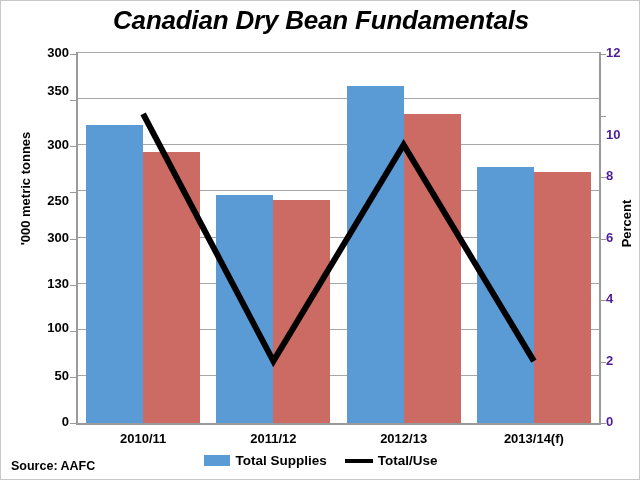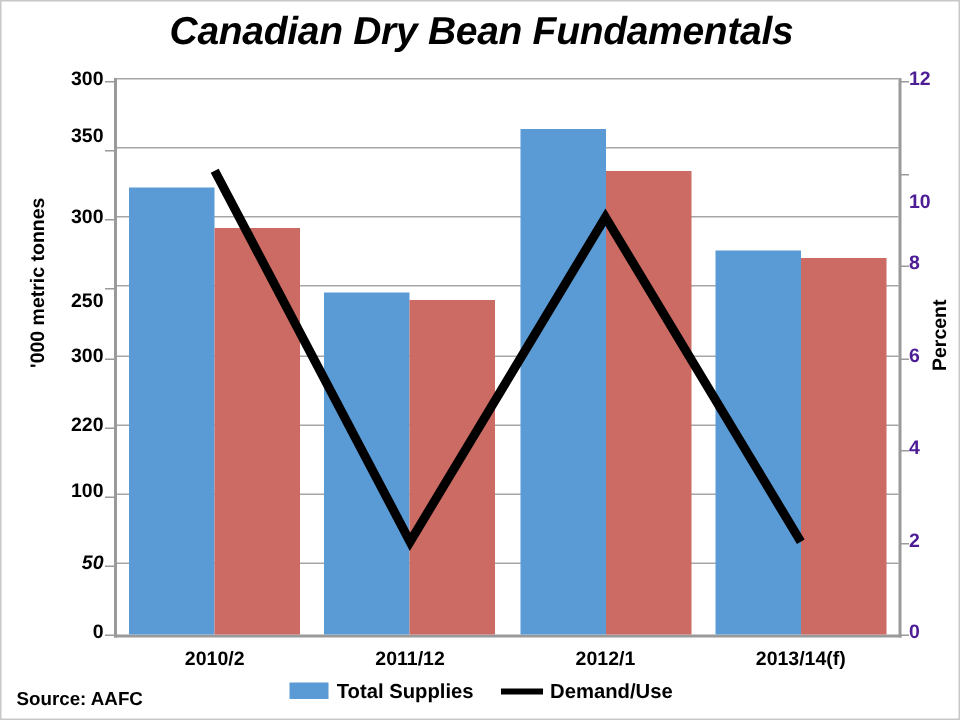--- a/index.html
+++ b/index.html
@@ -218,23 +218,23 @@
 </style>
 </head>
 <body>
 
 <div id="root">
 
   <div class="chart-title">Canadian Dry Bean Fundamentals</div>
 
   <div class="ytick-left-wrap">
       <div class="ytick" style="top: 369px;">0</div>
-      <div class="ytick" style="top: 322.875px; font-style: italic;">50</div>
+      <div class="ytick" style="top: 322.875px;">50</div>
       <div class="ytick" style="top: 275px;">100</div>
-      <div class="ytick" style="top: 230.625px;">220</div>
+      <div class="ytick" style="top: 230.625px;">130</div>
       <div class="ytick" style="top: 184.5px;">300</div>
       <div class="ytick" style="top: 148px;">250</div>
       <div class="ytick" style="top: 92.25px;">300</div>
       <div class="ytick" style="top: 38px;">350</div>
       <div class="ytick" style="top: 0px;">300</div>
     </div>
   <div class="ytick-right-wrap">
       <div class="ytick-right" style="top: 369px;">0</div>
       <div class="ytick-right" style="top: 307.5px;">2</div>
       <div class="ytick-right" style="top: 246px;">4</div>
@@ -267,34 +267,34 @@
         <div class="bar demand" title="Demand 2012/13: 335" style="left: 325.625px; width: 57px; height: 309.038px;"></div>
         <div class="bar supplies" title="Total Supplies 2013/14(f): 277" style="left: 398.875px; width: 57px; height: 255.532px;"></div>
         <div class="bar demand" title="Demand 2013/14(f): 272" style="left: 455.875px; width: 57px; height: 250.92px;"></div>
       </div>
     <svg class="line-svg" id="line-layer" viewBox="0 0 521 369" preserveAspectRatio="none">
         <polyline points="65.125,61.5 195.375,307.5 325.625,92.25 455.875,307.5" fill="none" stroke="#000000" stroke-width="6" stroke-linejoin="miter" stroke-linecap="butt" vector-effect="non-scaling-stroke"></polyline>
       </svg>
   </div>
 
   <div id="xticks">
-      <div class="xtick" style="left: 142.125px;">2010/2</div>
+      <div class="xtick" style="left: 142.125px;">2010/11</div>
       <div class="xtick" style="left: 272.375px;">2011/12</div>
-      <div class="xtick" style="left: 402.625px;">2012/1</div>
+      <div class="xtick" style="left: 402.625px;">2012/13</div>
       <div class="xtick" style="left: 532.875px;">2013/14(f)</div>
     </div>
 
   <div class="legend" id="legend">
       <div class="legend-item">
         <span class="swatch-box" style="background: rgb(91, 155, 213);"></span>
         <span>Total Supplies</span>
       </div>
       <div class="legend-item">
         <span class="swatch-line"></span>
-        <span>Demand/Use</span>
+        <span>Total/Use</span>
       </div>
     </div>
 
   <div class="source-note">Source: AAFC</div>
 
 <div class="tickmark-left" style="top: 422px;"></div>
     <div class="tickmark-left" style="top: 375.875px;"></div>
     <div class="tickmark-left" style="top: 329.75px;"></div>
     <div class="tickmark-left" style="top: 283.625px;"></div>
     <div class="tickmark-left" style="top: 237.5px;"></div>

